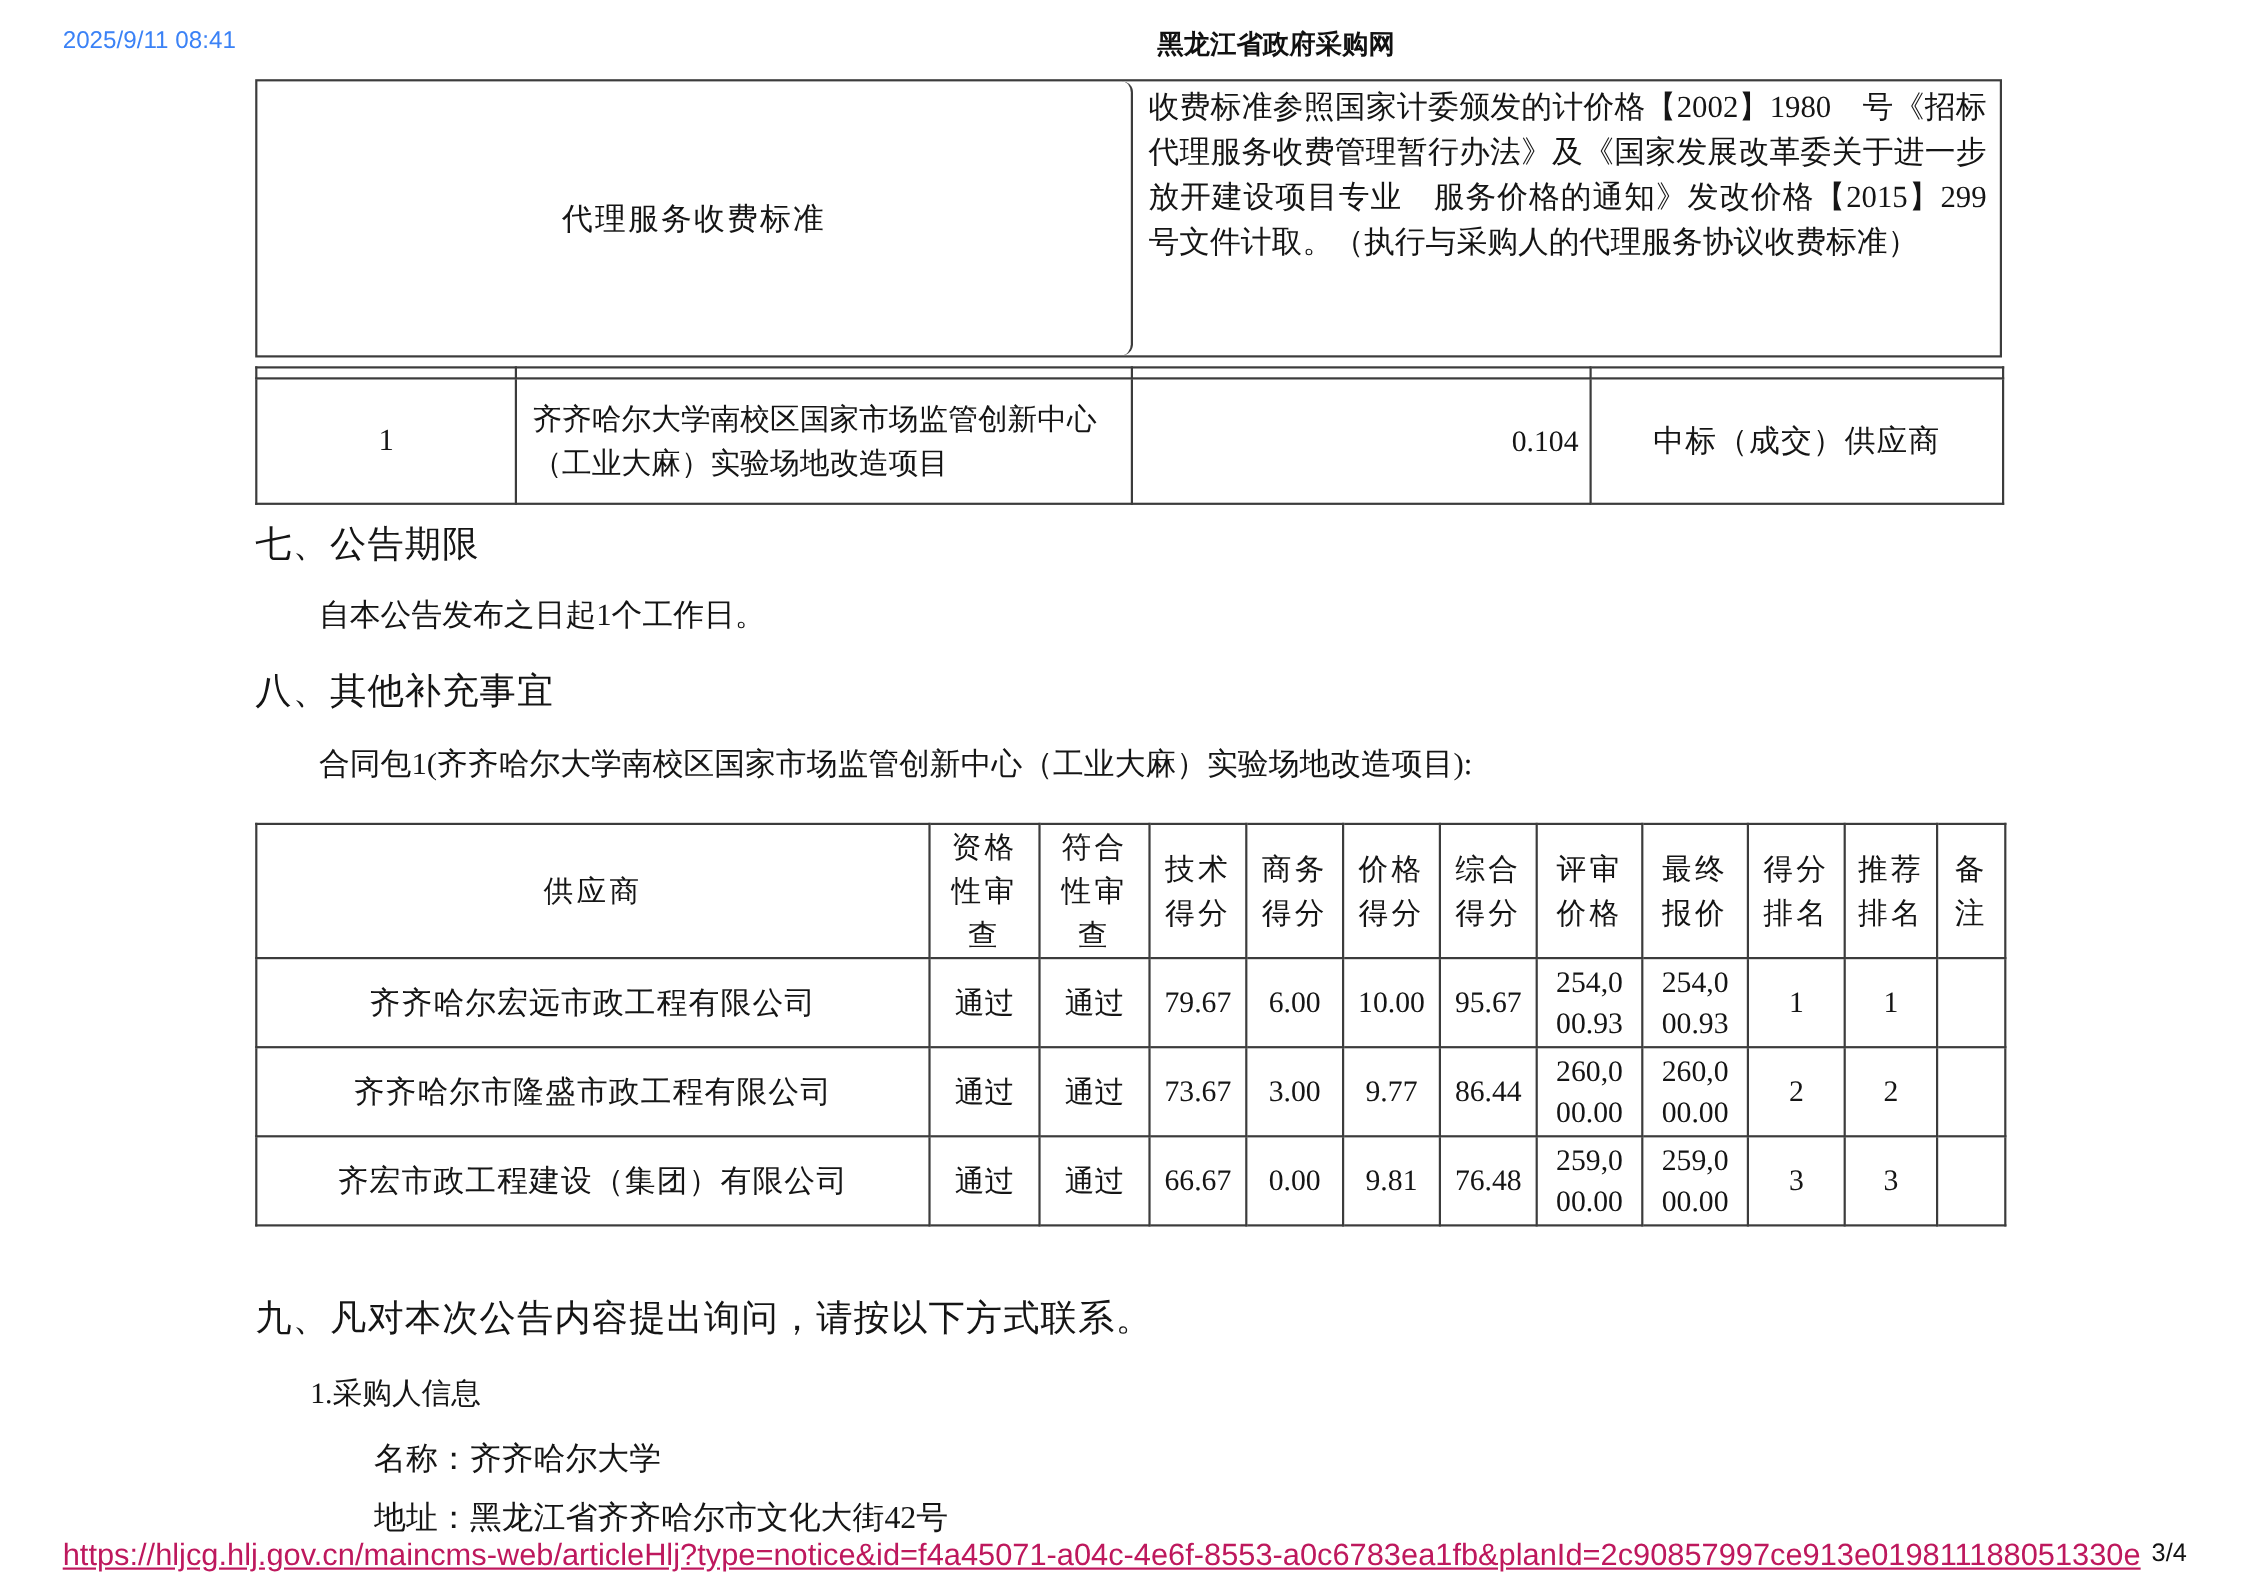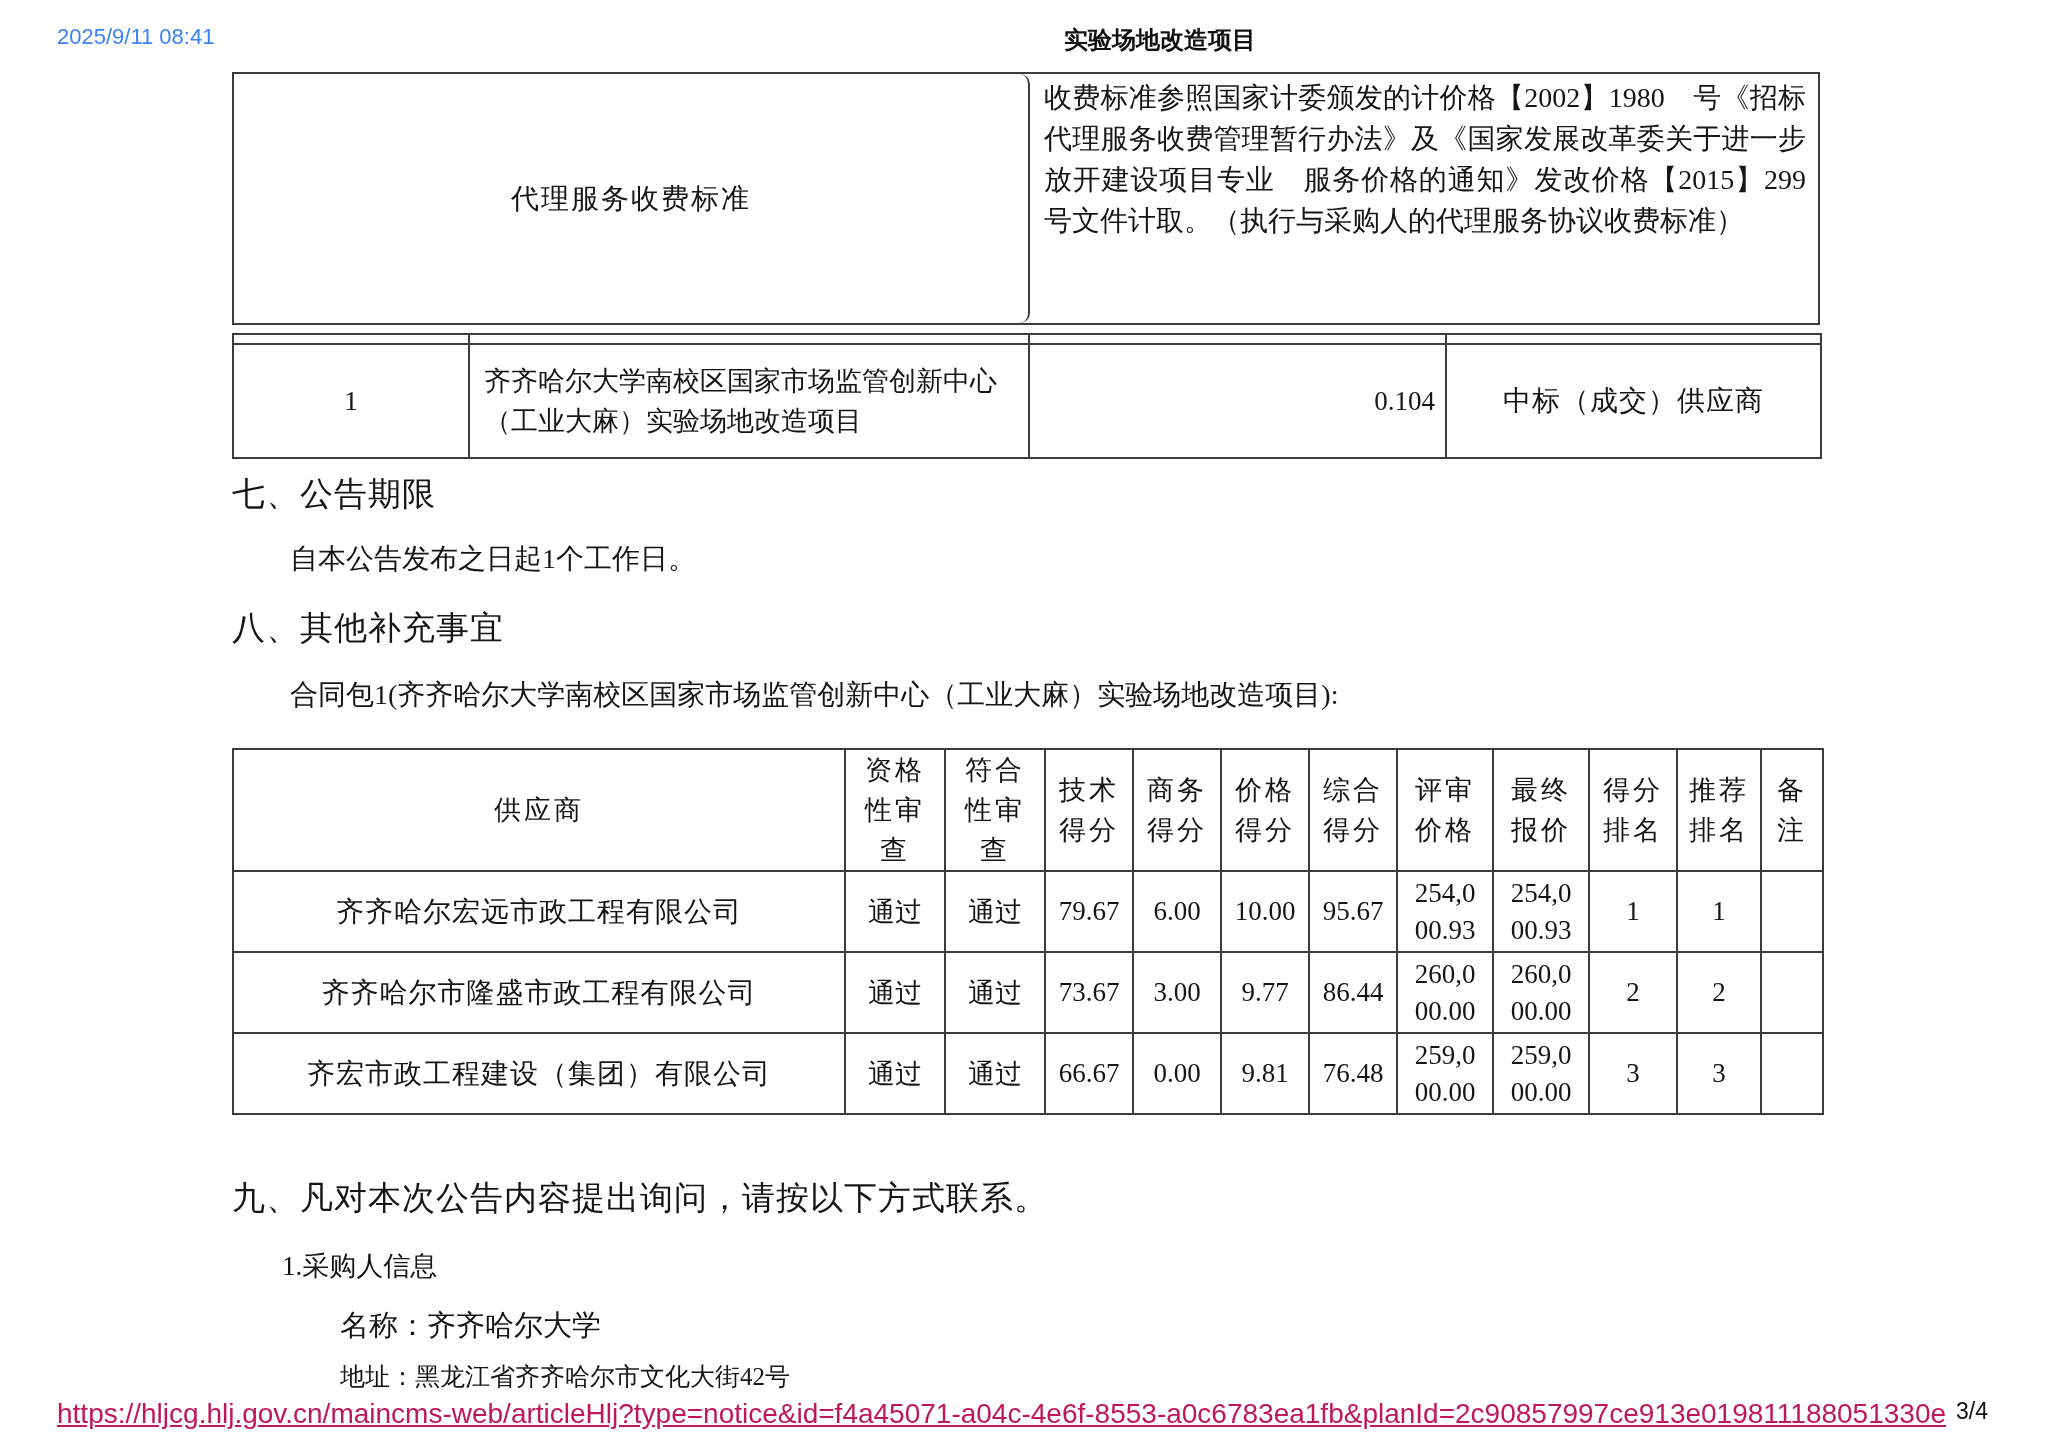--- a/index.html
+++ b/index.html
@@ -84,21 +84,21 @@
   .eval-table td.supplier{font-size:28px;letter-spacing:1px;}
   .eval-table td.price{word-break:break-all;line-height:37px;padding:0 14px;}
   .eval-table td.score{padding:0 8px;font-family:Liberation Serif, serif;}
 </style>
 </head>
 <body>
 
 <div class="page">
 
   <span class="print-datetime">2025/9/11 08:41</span>
-  <span class="site-title">实验场地改造项目</span>
+  <span class="site-title">黑龙江省政府采购网</span>
 
   <div class="fee-table">
     <div class="fee-label-cell">代理服务收费标准</div>
     <div class="fee-text-cell">收费标准参照国家计委颁发的计价格【2002】1980　号《招标代理服务收费管理暂行办法》及《国家发展改革委关于进一步放开建设项目专业　服务价格的通知》发改价格【2015】299号文件计取。（执行与采购人的代理服务协议收费标准）</div>
   </div>
 
   <table class="award-table">
     <colgroup>
       <col style="width:236px">
         <col style="width:560px">
@@ -198,18 +198,18 @@
       <td>3</td>
       <td>3</td>
       <td></td>
     </tr>
   </tbody>
     </table>
 
   <div class="sec-heading" style="top:1176px;">九、凡对本次公告内容提出询问，请按以下方式联系。</div>
   <div class="sec-body" style="left:282px;top:1248px;font-size:27px;">1.采购人信息</div>
   <div class="sec-body" style="left:340px;top:1306px;font-size:29px;">名称：齐齐哈尔大学</div>
-  <div class="sec-body" style="left:340px;top:1360px;font-size:25px;">地址：黑龙江省齐齐哈尔市文化大街42号</div>
+  <div class="sec-body" style="left:340px;top:1360px;font-size:29px;">地址：黑龙江省齐齐哈尔市文化大街42号</div>
 
   <span class="print-url">https://hljcg.hlj.gov.cn/maincms-web/articleHlj?type=notice&amp;id=f4a45071-a04c-4e6f-8553-a0c6783ea1fb&amp;planId=2c90857997ce913e019811188051330e</span>
   <span class="print-page-indicator">3/4</span>
 
 </div>
 
 </body></html>

